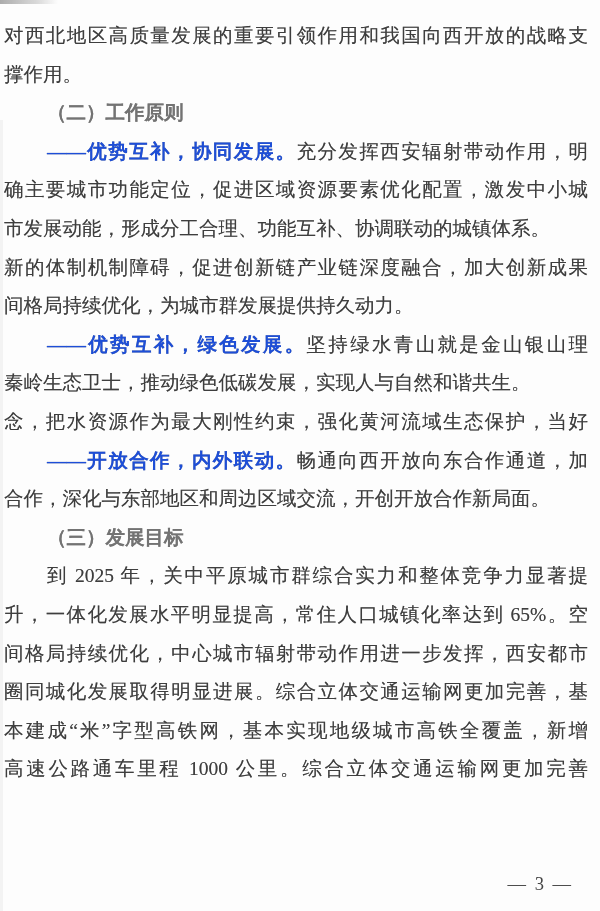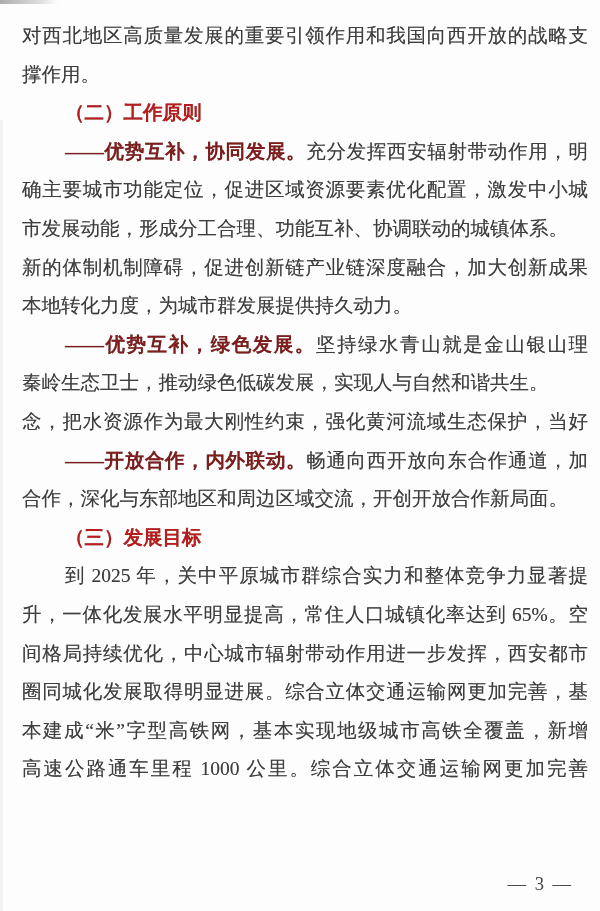--- a/index.html
+++ b/index.html
@@ -6,41 +6,41 @@
   body {
     width: 600px; height: 911px;
     background: #fdfdfd;
     position: relative;
     overflow: hidden;
     font-family: "Liberation Serif", "DejaVu Serif", serif;
   }
   .page {
     position: absolute;
     left: 0; top: 0; right: 0; bottom: 0;
-    padding: 17px 12px 0 22px;
+    padding: 17px 12px 0 4px;
     box-sizing: border-box;
     color: #3e3e3e;
     text-shadow: 0 0 0.5px rgba(62,62,62,0.55);
     font-family: Liberation Serif, serif;
   }
   .ln {
     height: 38.6px;
     line-height: 38.6px;
     font-size: 19.5px;
     letter-spacing: 0;
     overflow: hidden;
   }
   .fill {
     text-align: justify;
     text-align-last: justify;
     text-justify: inter-character;
   }
   .indent { text-indent: 2.2em; }
-  .heading { font-weight: bold; color: #b91c1c; }
-  .lead { font-weight: bold; font-style: normal; color: #7f1d1d; }
+  .heading { font-weight: bold; color: #737373; }
+  .lead { font-weight: bold; font-style: normal; color: #1d4ed8; }
   .pagenum {
     position: absolute;
     top: 864px;
     right: 27px;
     height: 40px;
     line-height: 40px;
     font-size: 18.5px;
     letter-spacing: 2px;
     color: #454545;
   }
@@ -66,21 +66,21 @@
   <div class="ln fill"><span>对西北地区高质量发展的重要引领作用和我国向西开放的战略支</span></div>
   <div class="ln"><span>撑作用。</span></div>
 
   <div class="ln indent heading"><span>（二）工作原则</span></div>
 
   <div class="ln fill indent"><span class="lead">——优势互补，协同发展。</span><span>充分发挥西安辐射带动作用，明</span></div>
   <div class="ln fill"><span>确主要城市功能定位，促进区域资源要素优化配置，激发中小城</span></div>
   <div class="ln"><span>市发展动能，形成分工合理、功能互补、协调联动的城镇体系。</span></div>
 
   <div class="ln fill"><span>新的体制机制障碍，促进创新链产业链深度融合，加大创新成果</span></div>
-  <div class="ln"><span>本地转化力度，为城市群发展提供持久动力。</span></div>
+  <div class="ln"><span>间格局持续优化，为城市群发展提供持久动力。</span></div>
 
   <div class="ln fill indent"><span class="lead">——优势互补，绿色发展。</span><span>坚持绿水青山就是金山银山理</span></div>
   <div class="ln"><span>秦岭生态卫士，推动绿色低碳发展，实现人与自然和谐共生。</span></div>
   <div class="ln fill"><span>念，把水资源作为最大刚性约束，强化黄河流域生态保护，当好</span></div>
 
   <div class="ln fill indent"><span class="lead">——开放合作，内外联动。</span><span>畅通向西开放向东合作通道，加</span></div>
   <div class="ln"><span>合作，深化与东部地区和周边区域交流，开创开放合作新局面。</span></div>
 
   <div class="ln indent heading"><span>（三）发展目标</span></div>
 

